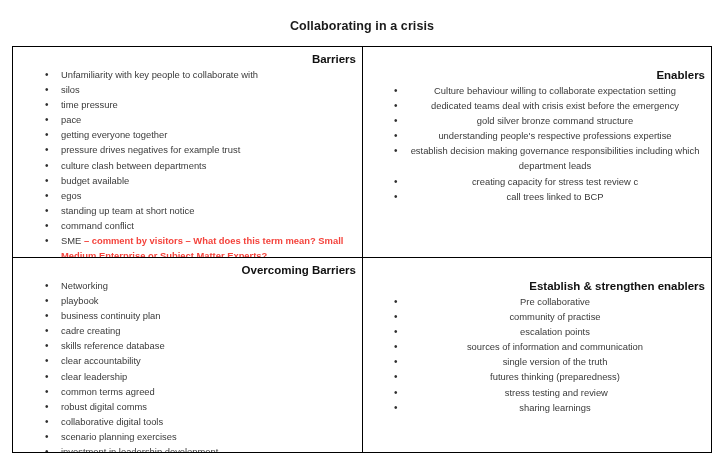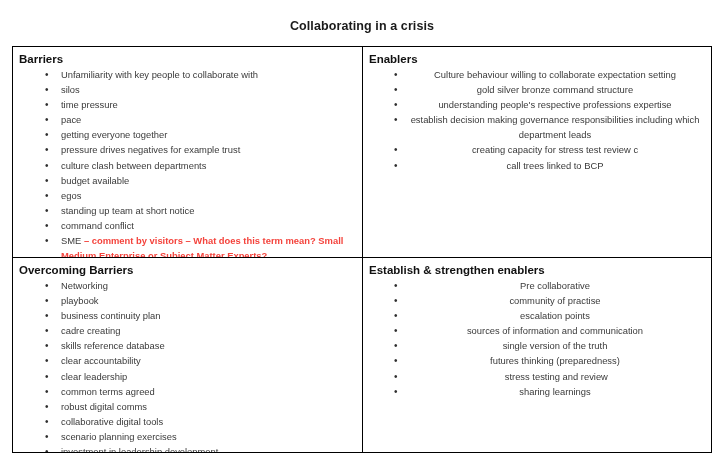--- a/index.html
+++ b/index.html
@@ -63,24 +63,25 @@
     box-sizing: border-box;
     padding: 5px 6px 4px 6px;
     overflow: hidden;
   }
   .cell.left {
     width: 350px;
     border-right: 1.4px solid #000000;
   }
   .cell.right {
     width: 348px;
+    margin-top: 16px;
   }
 
   .cell-heading {
-    text-align: left;
+    text-align: right;
     font-size: 11.5px;
     font-weight: bold;
     color: #111111;
     line-height: 14px;
     margin: 0 0 1px 0;
   }
 
   ul.bullets {
     list-style: none;
     margin: 0;
@@ -152,20 +153,21 @@
           <li>standing up team at short notice</li>
           <li>command conflict</li>
           <li class="wrap-item"><span>SME </span><span class="red">– comment by visitors – What does this term mean? Small Medium Enterprise or Subject Matter Experts?</span></li>
         </ul>
       </div>
 
       <div class="cell right">
         <div class="cell-heading">Enablers</div>
         <ul class="bullets">
           <li>Culture behaviour willing to collaborate expectation setting</li>
+          <li>dedicated teams deal with crisis exist before the emergency</li>
           <li>gold silver bronze command structure</li>
           <li>understanding people's respective professions expertise</li>
           <li class="wrap-item">establish decision making governance responsibilities including which department leads</li>
           <li>creating capacity for stress test review c</li>
           <li>call trees linked to BCP</li>
         </ul>
       </div>
 
     </div>
 

